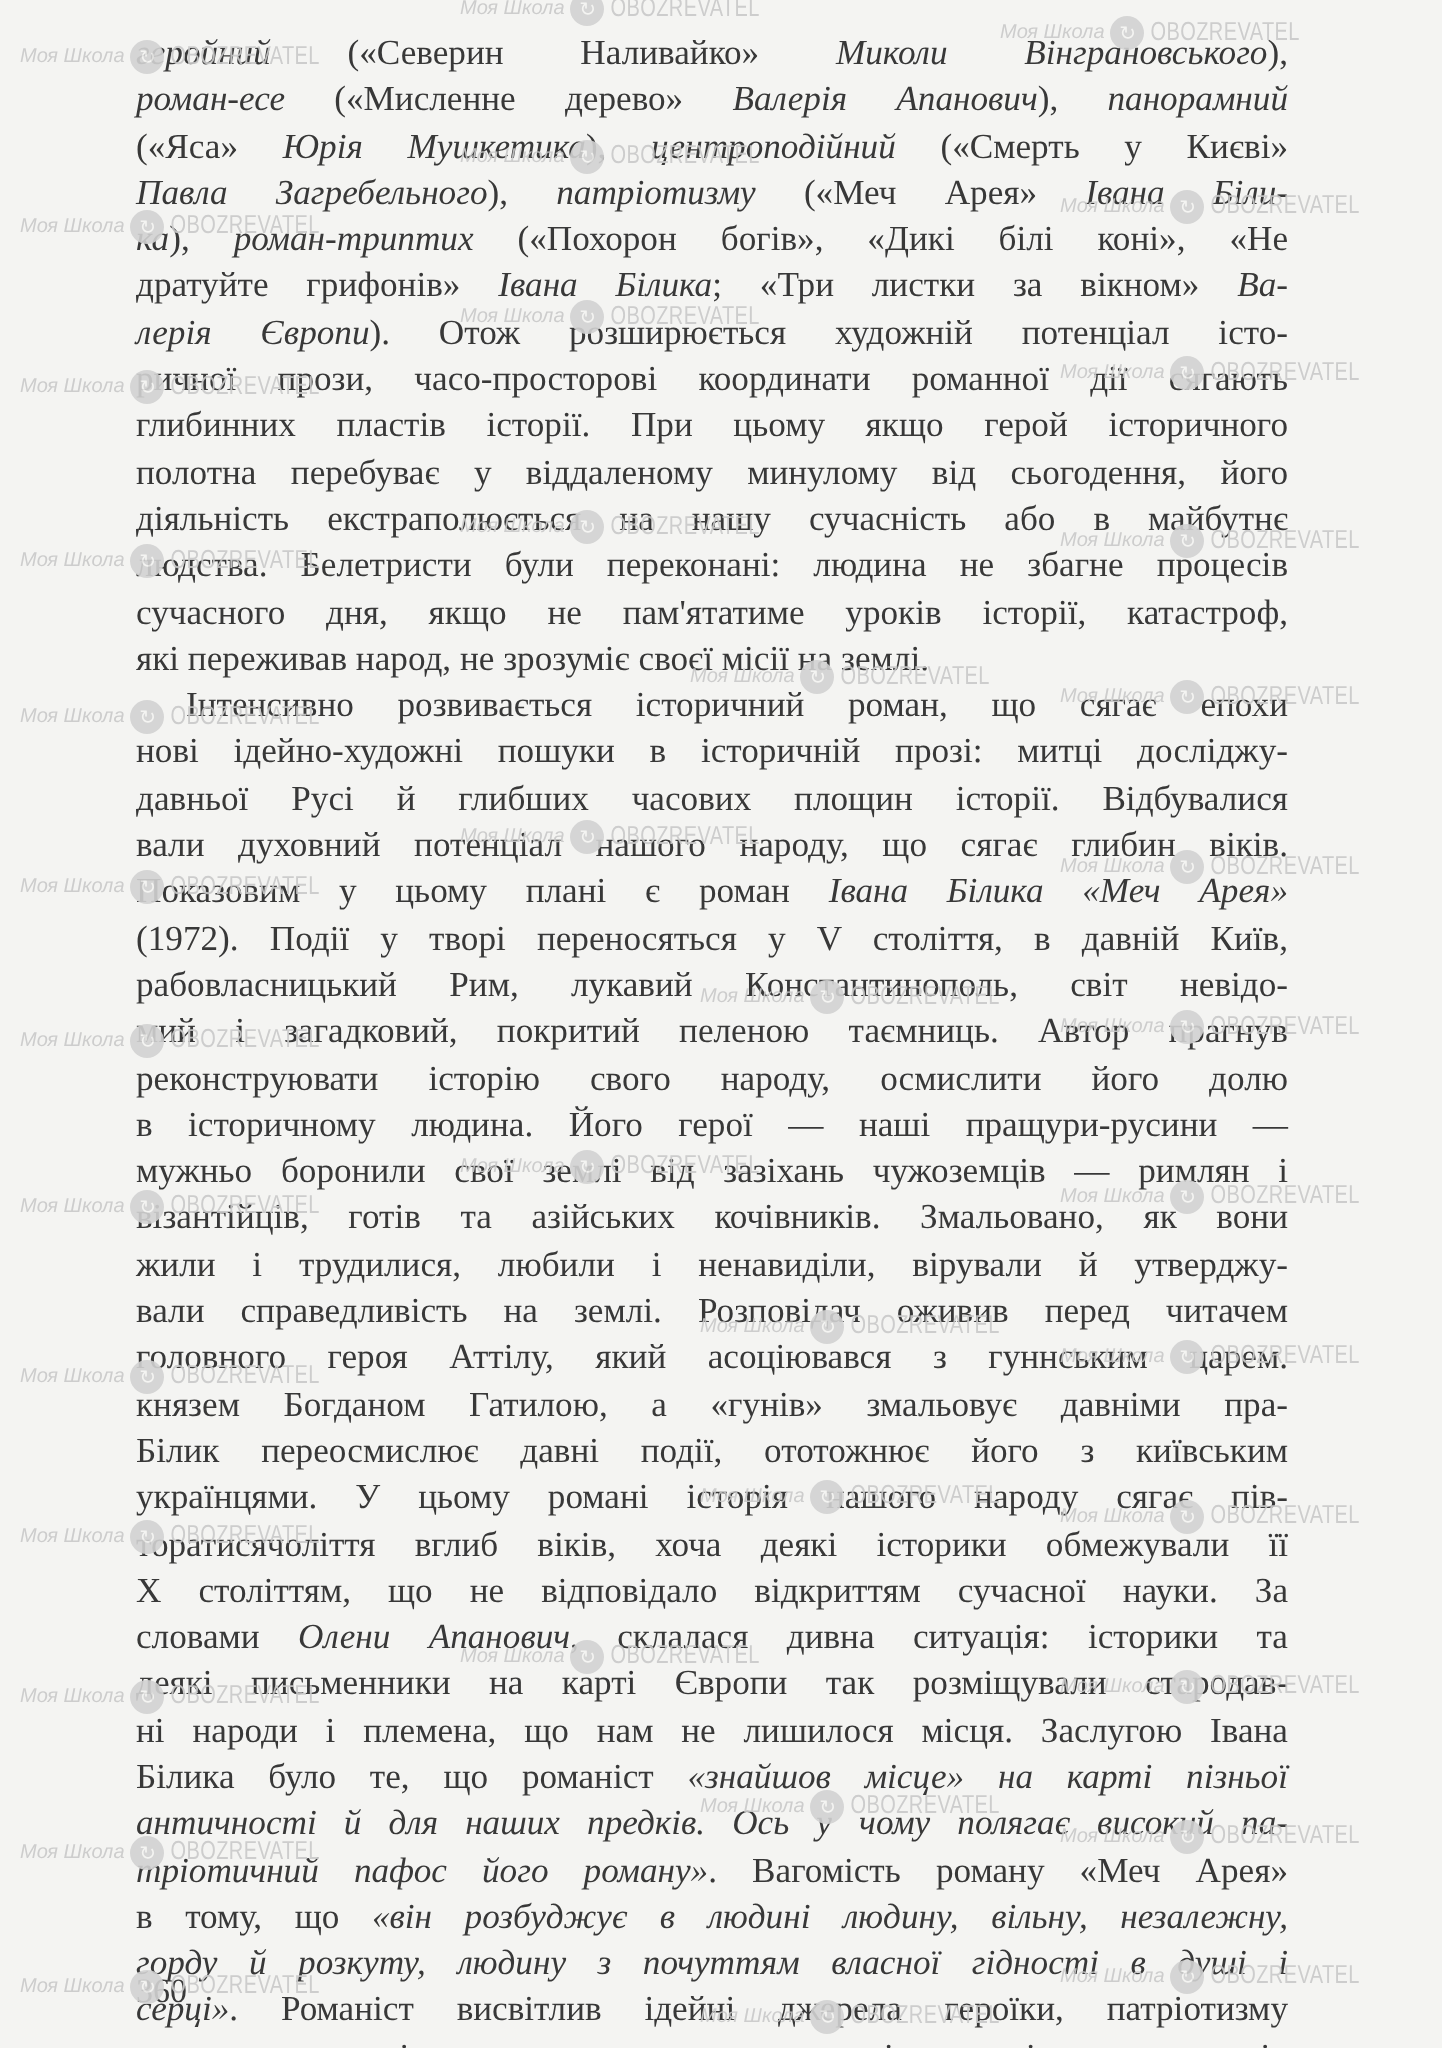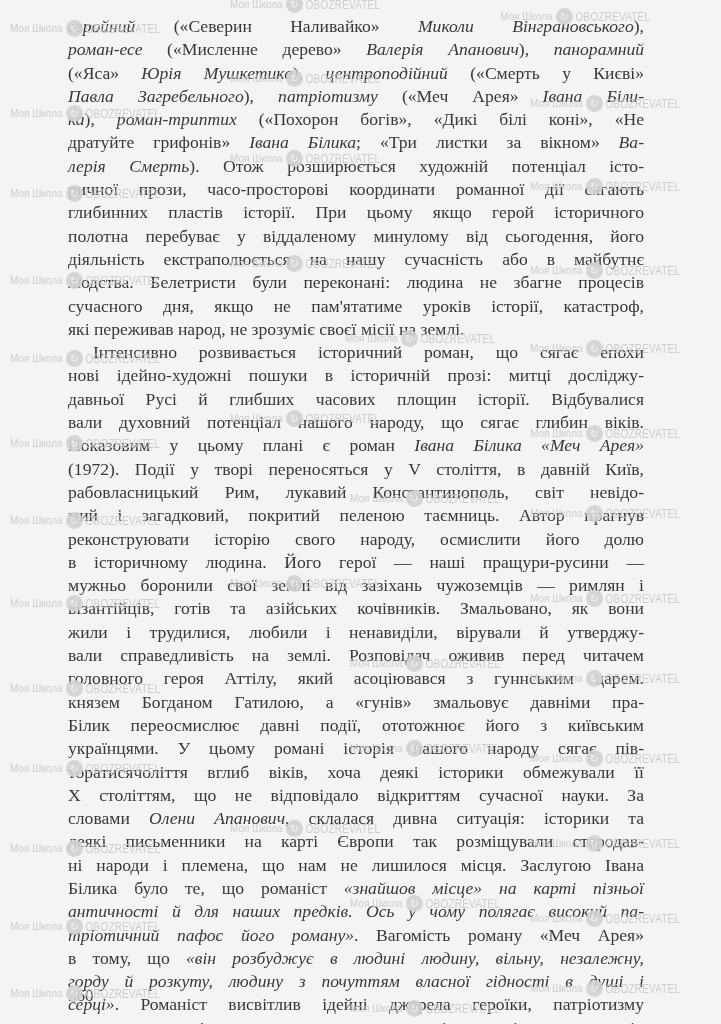--- a/index.html
+++ b/index.html
@@ -32,34 +32,34 @@
   }
   .wm {
     position: absolute; color: #c9c9c9; font-family: "Liberation Sans", sans-serif;
     font-size: 11px; white-space: nowrap; pointer-events: none; opacity: 0.9;
     display: flex; align-items: center; gap: 3px;
   }
   .wm .circle {
     width: 17px; height: 17px; border-radius: 50%; background: #d2d2d2;
     display: inline-flex; align-items: center; justify-content: center; color: #f4f4f2; font-size: 10px;
   }
-  .wm .ms { font-size: 10px; }
+  .wm .ms { font-style: italic; font-size: 10px; }
   .wm .oz { font-size: 10px; letter-spacing: 0.2px; transform: scaleY(1.3); }
 </style>
 </head>
 <body>
 
 <div class="page-text" id="body-text">
     <span class="line"><span class="i">геройний</span><span> («Северин Наливайко» </span><span class="i">Миколи </span><span class="i b">Вінграновського</span><span>),</span></span>
     <span class="line"><span class="i">роман-есе</span><span> («Мисленне дерево» </span><span class="i">Валерія </span><span class="i b">Апанович</span><span>), </span><span class="i">панорамний</span></span>
     <span class="line"><span>(«Яса» </span><span class="i">Юрія </span><span class="i b">Мушкетика</span><span>), </span><span class="i">центроподійний</span><span> («Смерть у Києві»</span></span>
     <span class="line"><span class="i">Павла </span><span class="i b">Загребельного</span><span>), </span><span class="i">патріотизму</span><span> («Меч Арея» </span><span class="i">Івана </span><span class="i b">Біли-</span></span>
     <span class="line"><span class="i b">ка</span><span>), </span><span class="i">роман-триптих</span><span> («Похорон богів», «Дикі білі коні», «Не</span></span>
     <span class="line"><span>дратуйте грифонів» </span><span class="i">Івана </span><span class="i b">Білика</span><span>; «Три листки за вікном» </span><span class="i b">Ва-</span></span>
-    <span class="line"><span class="i b">лерія Смерть</span><span>). Отож розширюється художній потенціал істо-</span></span>
+    <span class="line"><span class="i b">лерія Європи</span><span>). Отож розширюється художній потенціал істо-</span></span>
     <span class="line"><span>ричної прози, часо-просторові координати романної дії сягають</span></span>
     <span class="line"><span>глибинних пластів історії. При цьому якщо герой історичного</span></span>
     <span class="line"><span>полотна перебуває у віддаленому минулому від сьогодення, його</span></span>
     <span class="line"><span>діяльність екстраполюється на нашу сучасність або в майбутнє</span></span>
     <span class="line"><span>людства. Белетристи були переконані: людина не збагне процесів</span></span>
     <span class="line"><span>сучасного дня, якщо не пам'ятатиме уроків історії, катастроф,</span></span>
     <span class="line last"><span>які переживав народ, не зрозуміє своєї місії на землі.</span></span>
     <span class="line indent"><span>Інтенсивно розвивається історичний роман, що сягає епохи</span></span>
     <span class="line"><span>нові ідейно-художні пошуки в історичній прозі: митці досліджу-</span></span>
     <span class="line"><span>давньої Русі й глибших часових площин історії. Відбувалися</span></span>

